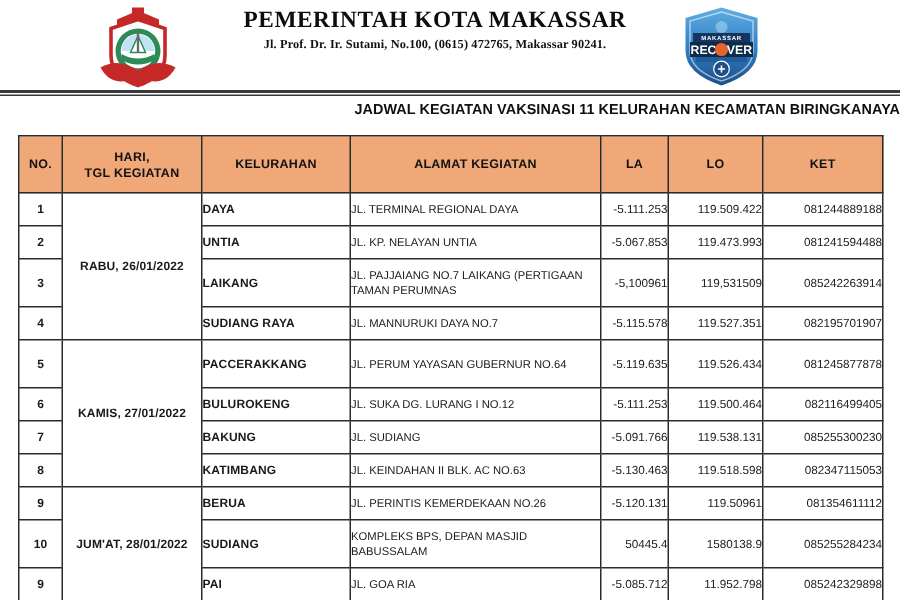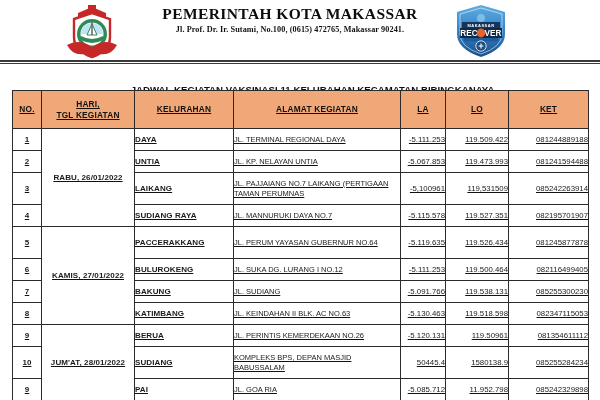--- a/index.html
+++ b/index.html
@@ -101,38 +101,37 @@
   }
   .rule-thin {
     height: 1px;
     background: #3a3a3a;
   }
 
   .subtitle {
     position: absolute;
     left: 0;
     right: 0;
-    top: 84px;
-    text-align: center;
+    top: 68px;
+    text-align: right;
     font-family: "Liberation Sans", sans-serif;
     font-weight: bold;
     font-size: 9.6px;
     letter-spacing: 0.05px;
     color: #111111;
     white-space: nowrap;
     padding-left: 25px;
   }
 
   
   .table-wrap {
     position: absolute;
     left: 12px;
     top: 90px;
     width: 576px;
-    text-decoration: underline;
   }
 
   table.sched {
     border-collapse: collapse;
     width: 576px;
     table-layout: fixed;
   }
 
   table.sched th,
   table.sched td {

